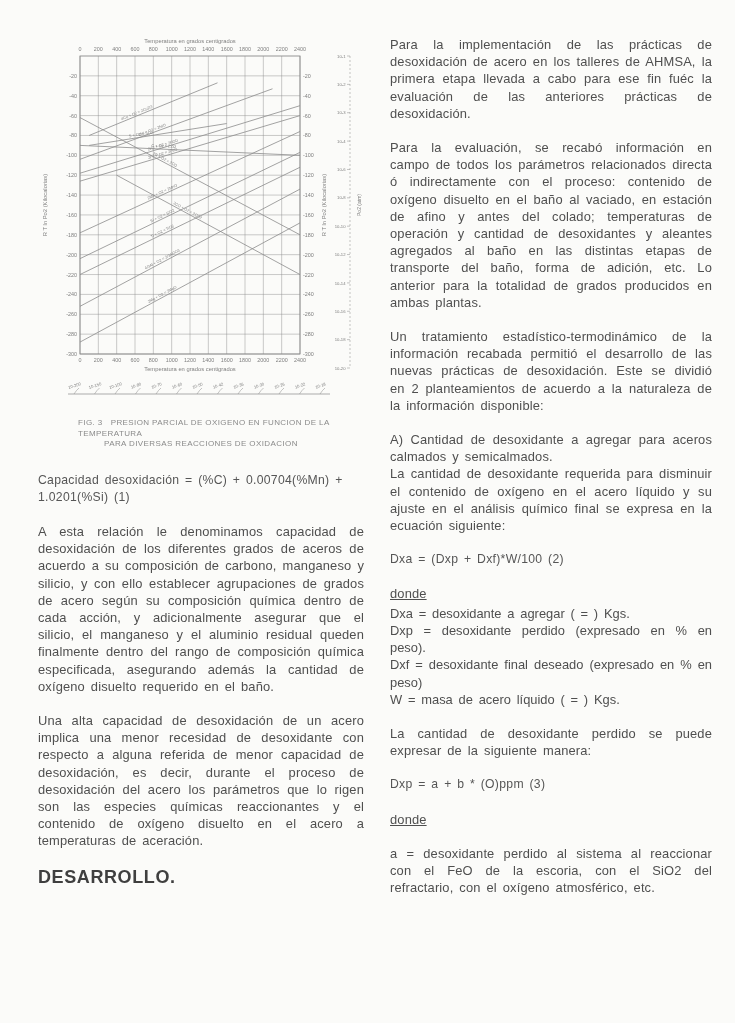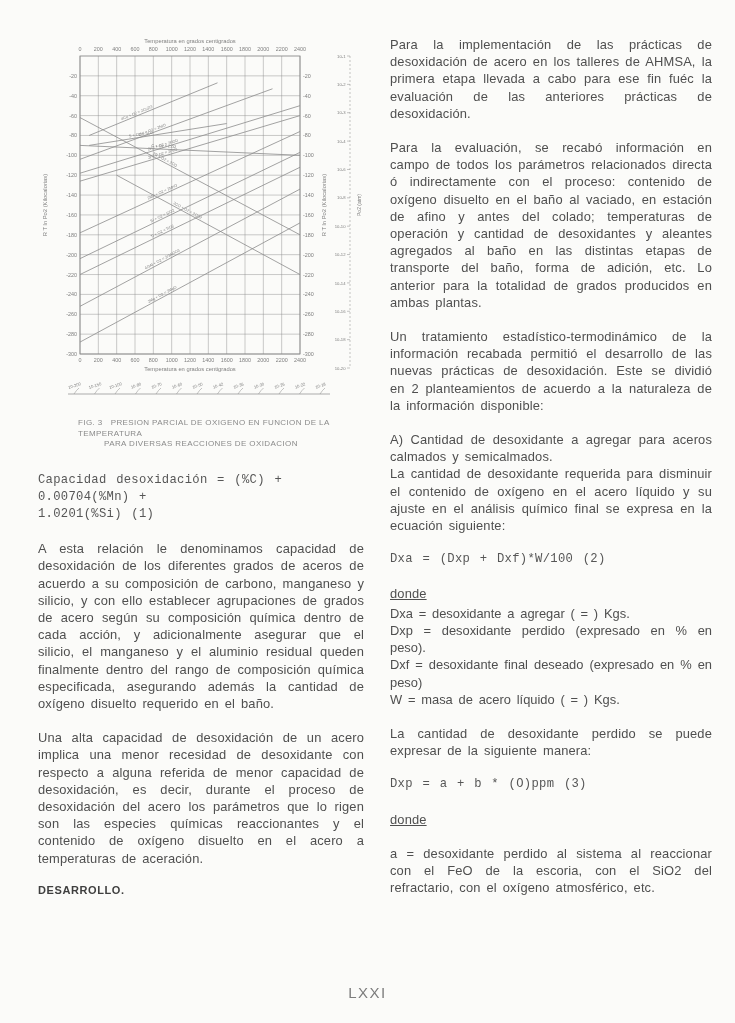--- a/index.html
+++ b/index.html
@@ -14,24 +14,24 @@
   .col-right { position:absolute; left:390px; top:36px; width:322px; }
 
   .body-text {
     font-size:12.9px; line-height:17.2px; text-align:justify;
     color:#4f4f4f; word-spacing:2.2px; letter-spacing:0.15px;
     margin:0 0 17px 0;
   }
   .no-just { text-align:left;text-decoration:underline; }
   .equation {
     font-size:12.2px; line-height:17.2px; color:#565656;
-    letter-spacing:0.3px; word-spacing:2px; margin:0 0 17px 0;font-family:Liberation Mono, monospace;
+    letter-spacing:0.3px; word-spacing:2px; margin:0 0 17px 0;
   }
   .heading {
-    font-size:11px; font-weight:bold; color:#3f3f3f;
+    font-size:18px; font-weight:bold; color:#3f3f3f;
     letter-spacing:0.6px; 
   }
   .def-line { font-size:12.9px; line-height:17.2px; text-align:justify;
     word-spacing:2.2px; margin:0; }
 
   .figure-wrap { width:340px; }
   .fig-caption {
     margin-top:8px; margin-left:40px;
     font-size:8px; line-height:10.5px; color:#8a8a8a; letter-spacing:0.4px;
   }
@@ -261,14 +261,13 @@
 
     <p class="body-text">La cantidad de desoxidante perdido se puede expresar de la siguiente manera:</p>
 
     <p class="equation">Dxp = a + b * (O)ppm        (3)</p>
 
     <p class="body-text no-just">donde</p>
 
     <p class="body-text">a  =  desoxidante perdido al sistema al reaccionar con el FeO de la escoria, con el SiO2 del refractario, con el oxígeno atmosférico, etc.</p>
   </div>
 
-  <div class="page-number">LXXI</div>
 </div>
 
 </body></html>

